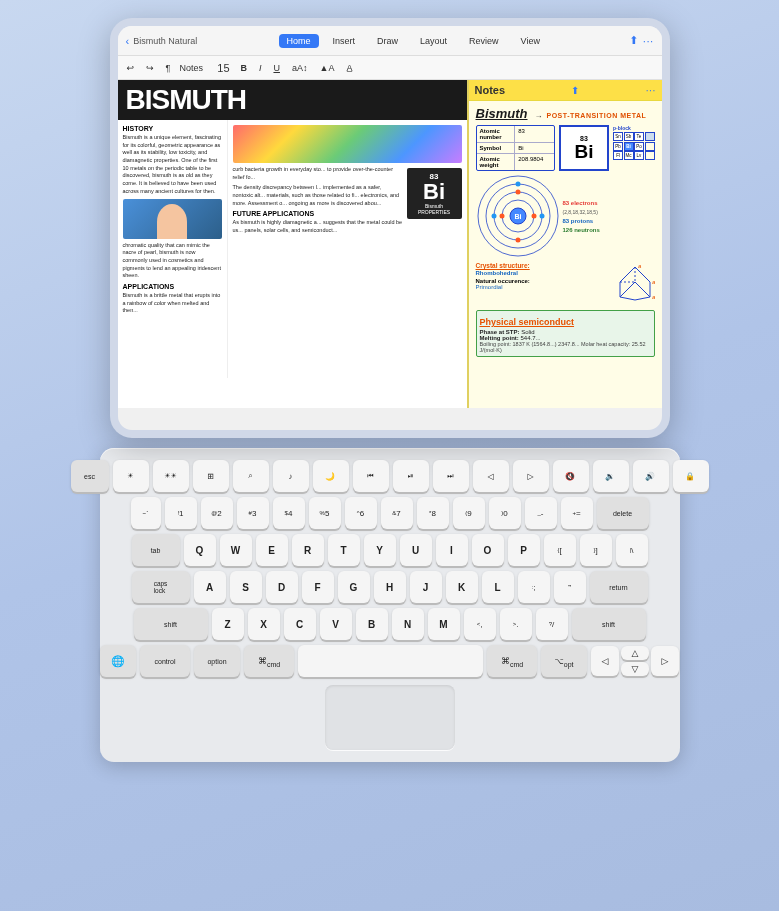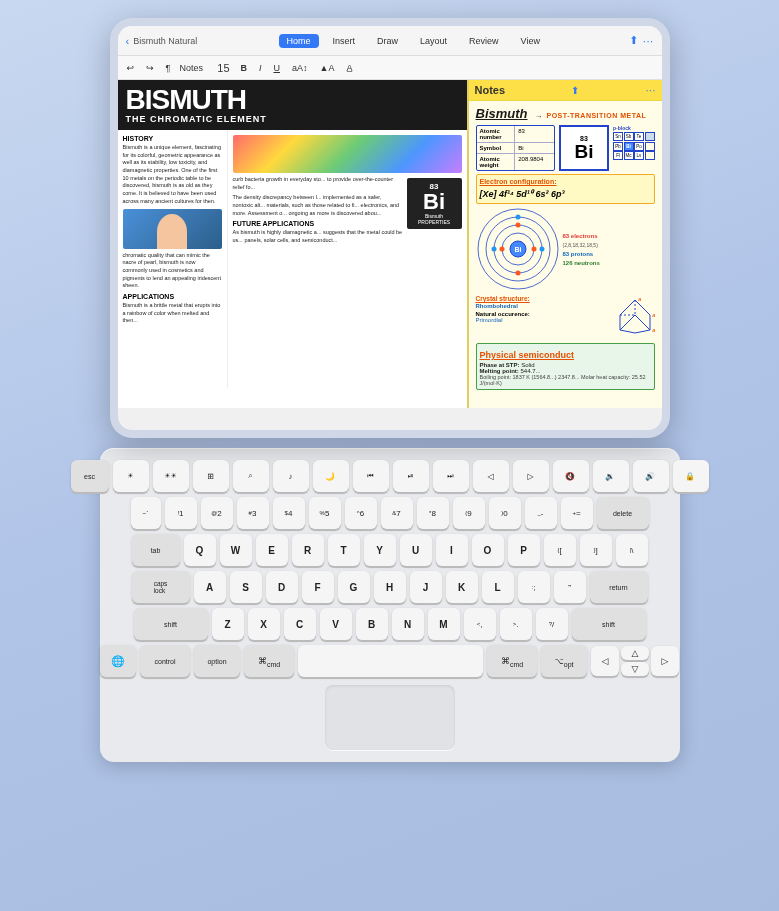--- a/index.html
+++ b/index.html
@@ -364,21 +364,20 @@
       <span class="format-btn">aA↕</span>
       <span class="format-btn">▲A</span>
       <span class="format-btn">A̲</span>
     </div>
 
     <div class="content-area">
 
       <div class="word-doc">
         <div class="doc-header">
           <div class="doc-title-big">BISMUTH</div>
-          <div class="doc-subtitle">THE CHROMATIC ELEMENT</div>
         </div>
         <div class="doc-columns">
           <div class="doc-col-left">
             <div class="section-title">HISTORY</div>
             <div class="body-text">Bismuth is a unique element, fascinating for its colorful, geometric appearance as well as its stability, low toxicity, and diamagnetic properties. One of the first 10 metals on the periodic table to be discovered, bismuth is as old as they come. It is believed to have been used across many ancient cultures for then.</div>
             <div class="person-photo">
               <div class="photo-shape"></div>
             </div>
             <div class="body-text">chromatic quality that can mimic the nacre of pearl, bismuth is now commonly used in cosmetics and pigments to lend an appealing iridescent sheen.</div>
             <div class="section-title">APPLICATIONS</div>
@@ -441,24 +440,20 @@
                 <div style="font-size:4.5px;border:0.5px solid #2244cc;text-align:center;padding:1px;background:#fff;">Po</div>
                 <div style="font-size:4.5px;border:0.5px solid #2244cc;text-align:center;padding:1px;"></div>
                 <div style="font-size:4.5px;border:0.5px solid #2244cc;text-align:center;padding:1px;background:#fff;">Fl</div>
                 <div style="font-size:4.5px;border:0.5px solid #2244cc;text-align:center;padding:1px;background:#fff;">Mc</div>
                 <div style="font-size:4.5px;border:0.5px solid #2244cc;text-align:center;padding:1px;background:#fff;">Lv</div>
                 <div style="font-size:4.5px;border:0.5px solid #2244cc;text-align:center;padding:1px;"></div>
               </div>
             </div>
           </div>
 
-          <div style="background:#fff9c4;border:1px solid #f9a825;border-radius:2px;padding:3px;margin-bottom:3px;">
-            <div style="font-size:7px;font-weight:800;text-decoration:underline;color:#e65100;margin-bottom:2px;">Electron configuration:</div>
-            <div style="font-size:9px;font-weight:700;color:#000;font-style:italic;">[Xe] 4f¹⁴ 5d¹⁰ 6s² 6p³</div>
-          </div>
 
           <div style="display:flex;align-items:center;margin-bottom:3px;">
             <svg width="85" height="85">
 
               <circle cx="42" cy="42" r="8" fill="#4488ff" stroke="#2244cc" stroke-width="1"></circle>
               <text x="42" y="45" text-anchor="middle" font-size="7" font-weight="bold" fill="white">Bi</text>
 
               <ellipse cx="42" cy="42" rx="16" ry="16" fill="none" stroke="#2244cc" stroke-width="0.8"></ellipse>
 
               <ellipse cx="42" cy="42" rx="24" ry="24" fill="none" stroke="#2244cc" stroke-width="0.8"></ellipse>

